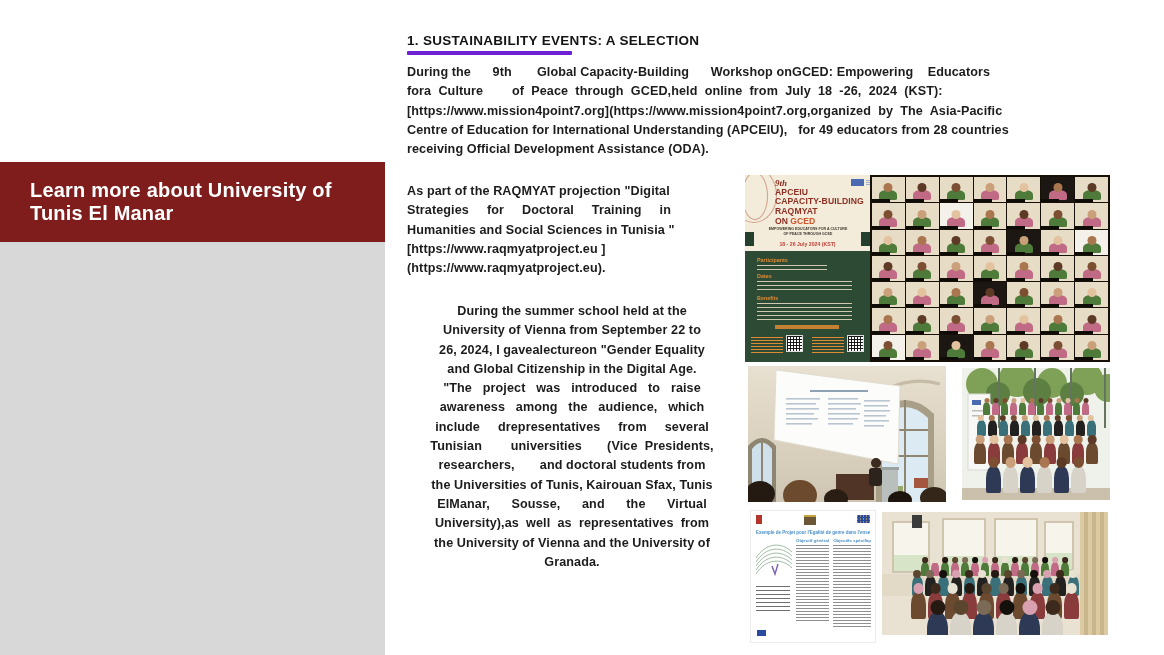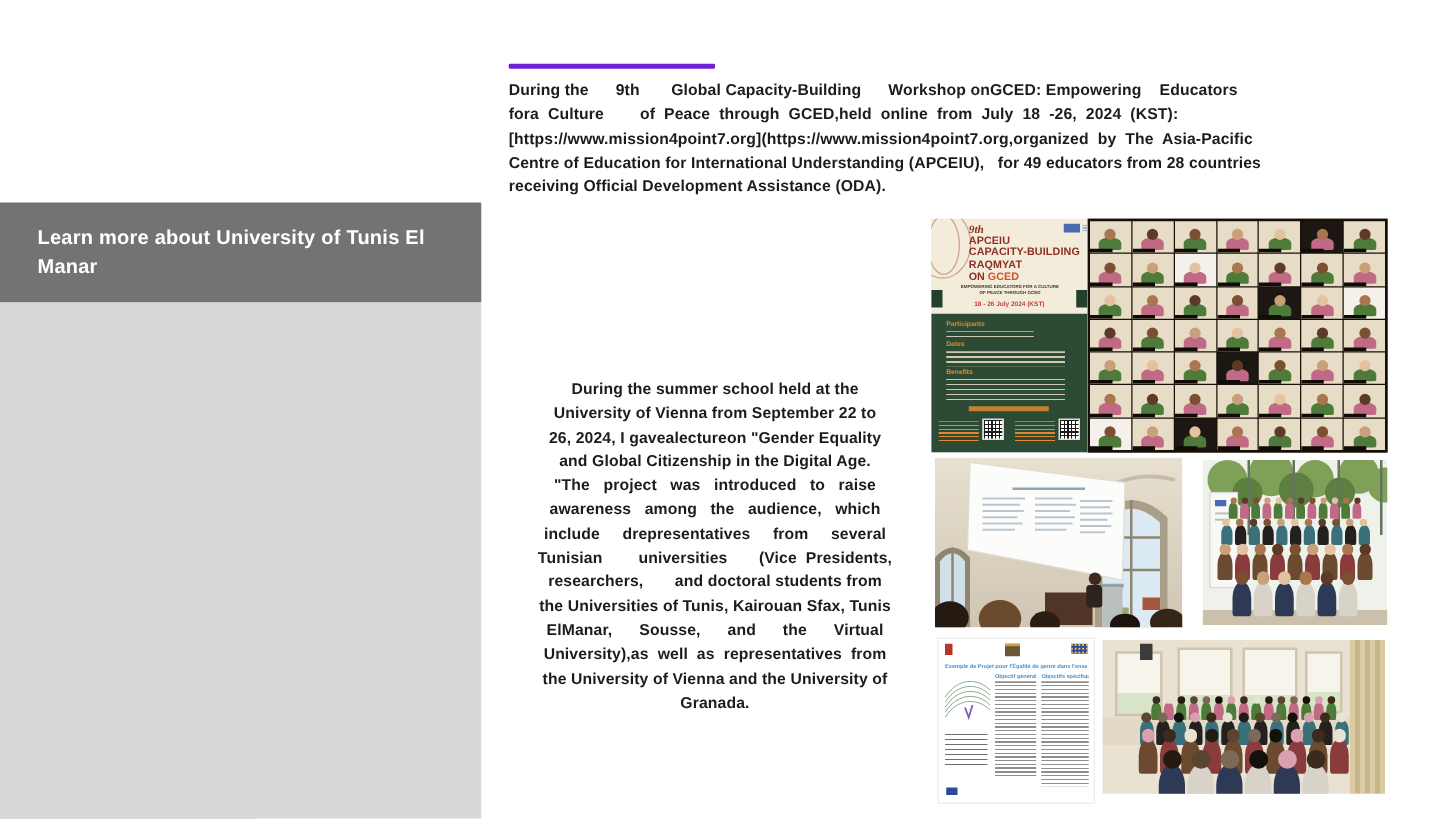--- a/index.html
+++ b/index.html
@@ -2,22 +2,22 @@
 <html><head>
 <meta charset="utf-8">
 <style>
   *{margin:0;padding:0;box-sizing:border-box;}
   html,body{width:1164px;height:655px;background:#ffffff;overflow:hidden;
     font-family:"Liberation Sans",sans-serif;}
   .page{position:relative;width:1164px;height:655px;background:#ffffff;}
 
   
   .sidebar-banner{position:absolute;left:0;top:162px;width:385px;height:80px;
-    background:#737373;color:#ffffff;padding:17px 45px 0 30px;
-    font-size:16px;line-height:23px;font-weight:700;letter-spacing:.2px;}
+    background:#7f1d1d;color:#ffffff;padding:17px 45px 0 30px;
+    font-size:20px;line-height:23px;font-weight:700;letter-spacing:.2px;}
   .sidebar-gray{position:absolute;left:0;top:242px;width:385px;height:413px;
     background:#d8d8d8;}
 
   
   .heading{position:absolute;left:407px;top:33px;width:700px;
     font-size:13.5px;font-weight:700;letter-spacing:.3px;color:#141414;}
   .heading-underline{position:absolute;left:407px;top:51px;width:165px;height:4px;
     background:#6e21d3;border-radius:1px;}
   .para{position:absolute;color:#1c1c1c;font-size:12.6px;line-height:19.3px;
     font-weight:600;letter-spacing:.1px;white-space:pre-wrap;}
@@ -124,27 +124,33 @@
     background:repeating-linear-gradient(90deg,#dccaa2 0 4px,#c9b58c 4px 8px);}
 </style>
 </head>
 <body>
 
 <div class="page">
 
   <div class="sidebar-banner">Learn more about University of Tunis El Manar</div>
   <div class="sidebar-gray"></div>
 
+  <div class="heading">1. SUSTAINABILITY EVENTS: A SELECTION</div>
   <div class="heading-underline"></div>
 
   <div class="para para-intro">During the      9th       Global Capacity-Building      Workshop onGCED: Empowering    Educators
 fora  Culture        of  Peace  through  GCED,held  online  from  July  18  -26,  2024  (KST):
 [https://www.mission4point7.org](https://www.mission4point7.org,organized  by  The  Asia-Pacific
 Centre of Education for International Understanding (APCEIU),   for 49 educators from 28 countries
 receiving Official Development Assistance (ODA).</div>
+  <div class="para para-raqmyat">As part of the RAQMYAT projection "Digital
+Strategies     for     Doctoral     Training     in
+Humanities and Social Sciences in Tunisia "
+[https://www.raqmyatproject.eu ]
+(https://www.raqmyatproject.eu).</div>
   <div class="para para-vienna">During the summer school held at the
 University of Vienna from September 22 to
 26, 2024, I gavealectureon "Gender Equality
 and Global Citizenship in the Digital Age.
 "The   project   was   introduced   to   raise
 awareness   among   the   audience,   which
 include     drepresentatives     from     several
 Tunisian        universities       (Vice  Presidents,
 researchers,       and doctoral students from
 the Universities of Tunis, Kairouan Sfax, Tunis

